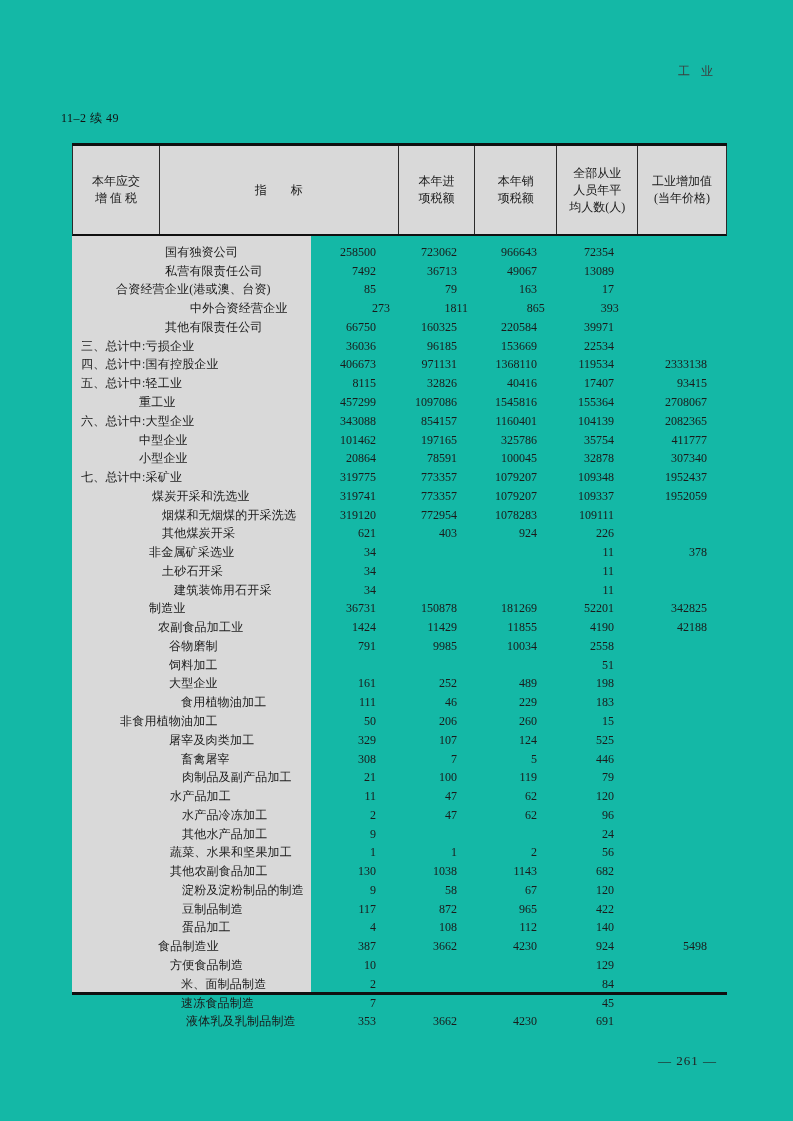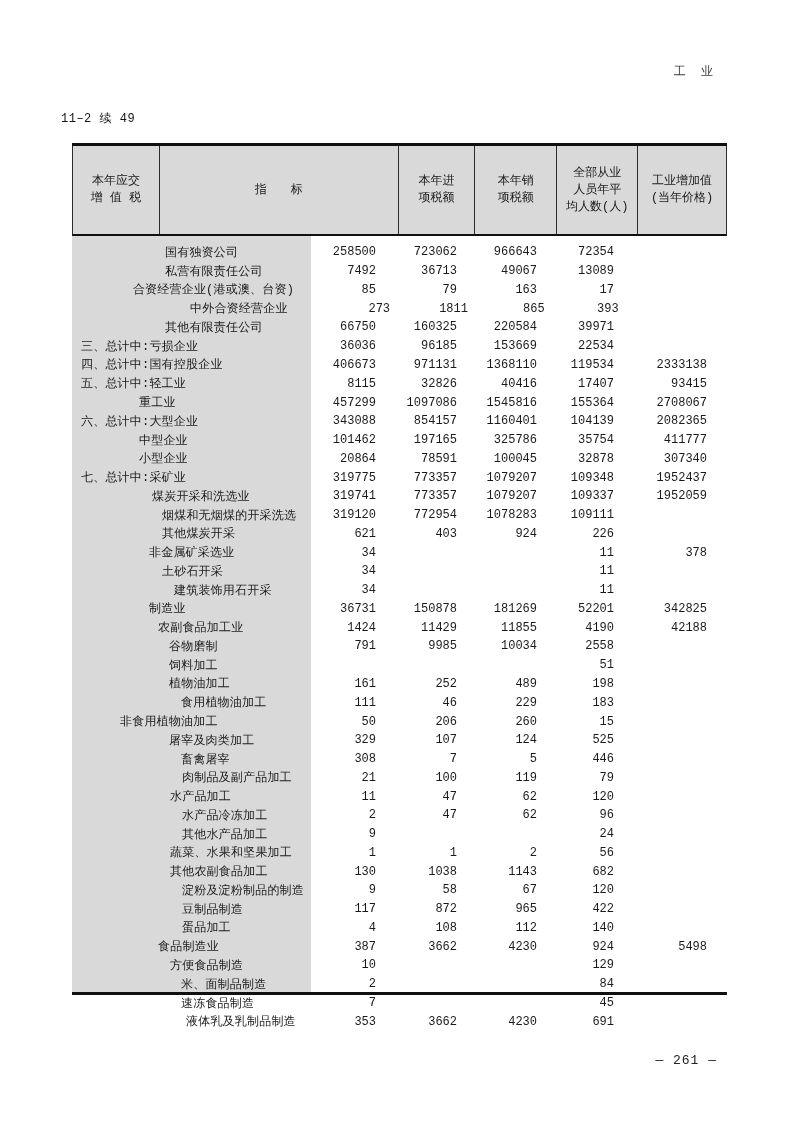--- a/index.html
+++ b/index.html
@@ -4,25 +4,24 @@
 <style>
   html,body{margin:0;padding:0;}
   body{
     background:#9a9a9a;
     font-family:"Liberation Serif","DejaVu Serif",serif;
     -webkit-font-smoothing:antialiased;
   }
   .page{
     position:relative;
     width:793px;height:1121px;
-    background:#ffffff;
+    background:#14b8a6;
     margin:0 auto;
     overflow:hidden;
     color:#1a1a1a;
-    font-family:Liberation Mono, monospace;
   }
   .corner-label{
     position:absolute; top:63px; right:76px;
     font-size:12px; letter-spacing:4px; color:#3d3d3d;
   }
   .doc-title{
     position:absolute; left:61px; top:110px;
     font-size:12px; color:#111;
     letter-spacing:0.5px;
   }
@@ -139,21 +138,21 @@
         </div>
         <div class="trow">
           <div class="cell-label" style="padding-left: 93px;">私营有限责任公司</div>
           <div class="cell-num c1">7492</div>
           <div class="cell-num c2">36713</div>
           <div class="cell-num c3">49067</div>
           <div class="cell-num c4">13089</div>
           <div class="cell-num c5"></div>
         </div>
         <div class="trow">
-          <div class="cell-label" style="padding-left: 44px; text-align: center;">合资经营企业(港或澳、台资)</div>
+          <div class="cell-label" style="padding-left: 44px;">合资经营企业(港或澳、台资)</div>
           <div class="cell-num c1">85</div>
           <div class="cell-num c2">79</div>
           <div class="cell-num c3">163</div>
           <div class="cell-num c4">17</div>
           <div class="cell-num c5"></div>
         </div>
         <div class="trow">
           <div class="cell-label" style="padding-left: 93px; margin-left: 25px;">中外合资经营企业</div>
           <div class="cell-num c1">273</div>
           <div class="cell-num c2">1811</div>
@@ -307,21 +306,21 @@
         </div>
         <div class="trow">
           <div class="cell-label" style="padding-left: 97px;">饲料加工</div>
           <div class="cell-num c1"></div>
           <div class="cell-num c2"></div>
           <div class="cell-num c3"></div>
           <div class="cell-num c4">51</div>
           <div class="cell-num c5"></div>
         </div>
         <div class="trow">
-          <div class="cell-label" style="padding-left: 97px;">植物油加工</div>
+          <div class="cell-label" style="padding-left: 97px;">大型企业</div>
           <div class="cell-num c1">161</div>
           <div class="cell-num c2">252</div>
           <div class="cell-num c3">489</div>
           <div class="cell-num c4">198</div>
           <div class="cell-num c5"></div>
         </div>
         <div class="trow">
           <div class="cell-label" style="padding-left: 109px;">食用植物油加工</div>
           <div class="cell-num c1">111</div>
           <div class="cell-num c2">46</div>

